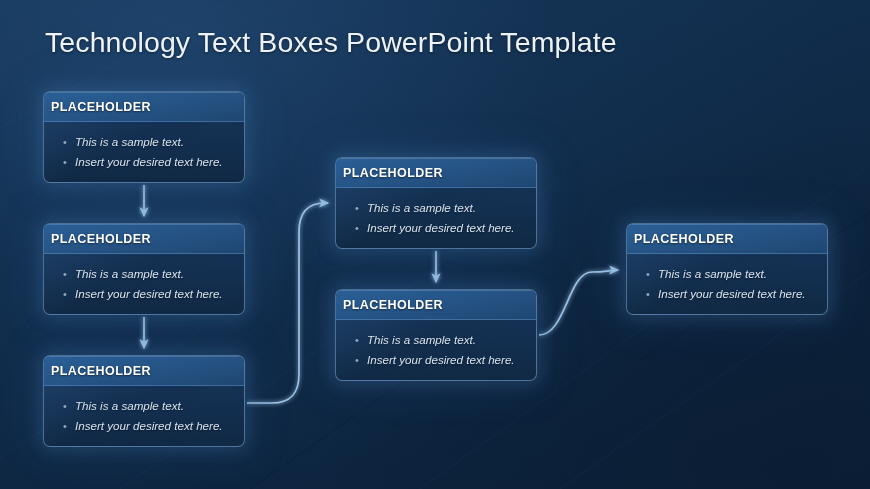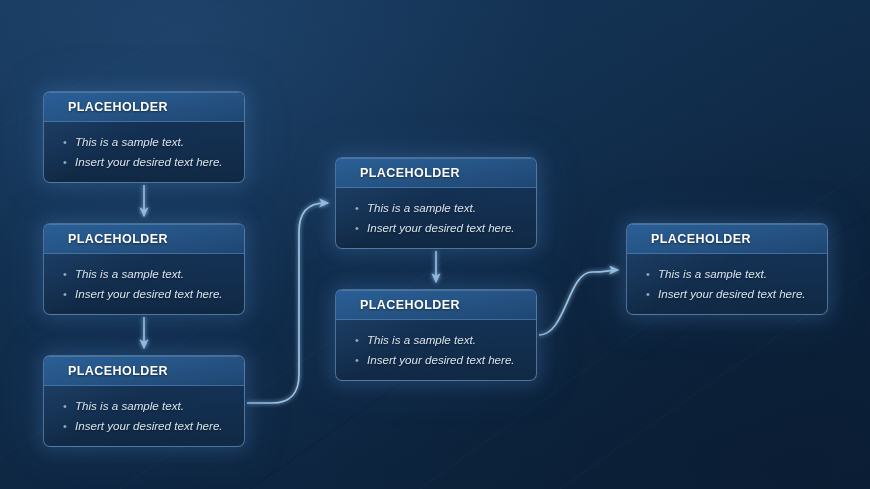--- a/index.html
+++ b/index.html
@@ -52,21 +52,21 @@
     box-shadow:
       0 0 16px 5px rgba(86,140,196,0.20),
       0 0 40px 10px rgba(60,110,170,0.12),
       inset 0 1px 0 rgba(160,200,240,0.16);
   }
   .node-header {
     height: 30px;
     box-sizing: border-box;
     display: flex;
     align-items: center;
-    padding: 0 0 0 24px;
+    padding: 0 0 0 7px;
     background: linear-gradient(170deg, #2a5f96 0%, #265587 45%, #1f4672 100%);
     border-bottom: 1px solid rgba(120,165,212,0.30);
     box-shadow: inset 0 1px 0 rgba(175,210,245,0.22);
   }
   .node-title {
     font-size: 12.5px;
     font-weight: bold;
     letter-spacing: 0.45px;
     color: #ffffff;
     text-shadow: 0 1px 2px rgba(0,0,0,0.5);
@@ -114,20 +114,21 @@
       <line x1="420" y1="489" x2="890" y2="150"></line>
       <line x1="560" y1="489" x2="900" y2="250"></line>
       <line x1="-20" y1="470" x2="200" y2="330"></line>
     </g>
     <g stroke="#071a2d" stroke-width="1.2" fill="none" opacity="0.5">
       <line x1="640" y1="360" x2="890" y2="200"></line>
       <line x1="250" y1="489" x2="520" y2="300"></line>
     </g>
   </svg>
 
+  <div class="slide-title">Technology Text Boxes PowerPoint Template</div>
 
   <svg class="connectors" width="870" height="489" viewBox="0 0 870 489" aria-hidden="true">
     <defs>
       <marker id="arrowhead" markerWidth="7" markerHeight="7" refX="5.2" refY="3.1" orient="auto" markerUnits="strokeWidth">
         <path d="M0,0.4 L6,3.1 L0,5.8 L1.5,3.1 Z" fill="#9cc3e6"></path>
       </marker>
       <filter id="lineglow" x="-60%" y="-60%" width="220%" height="220%">
         <feGaussianBlur stdDeviation="2.2" result="b"></feGaussianBlur>
         <feMerge>
           <feMergeNode in="b"></feMergeNode>

